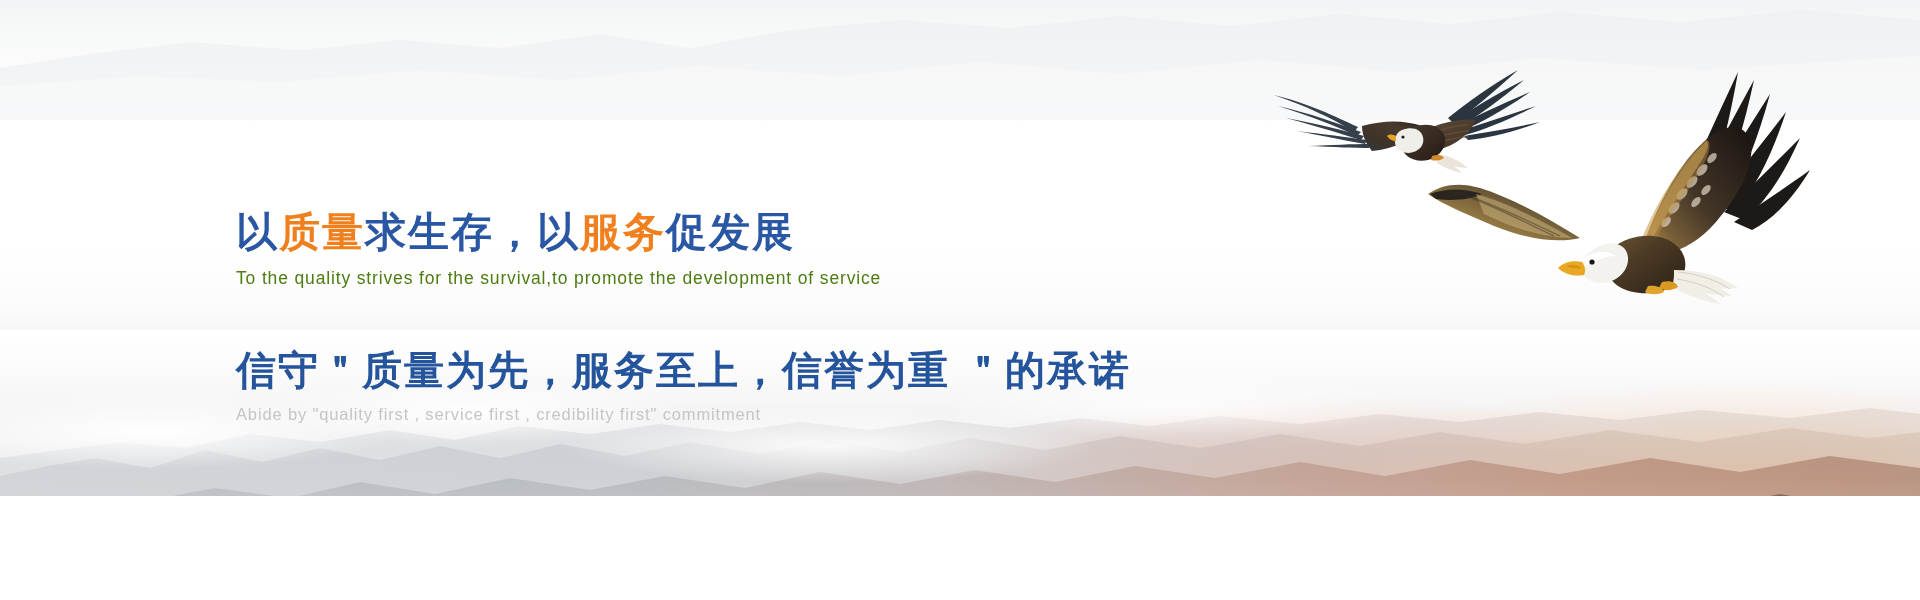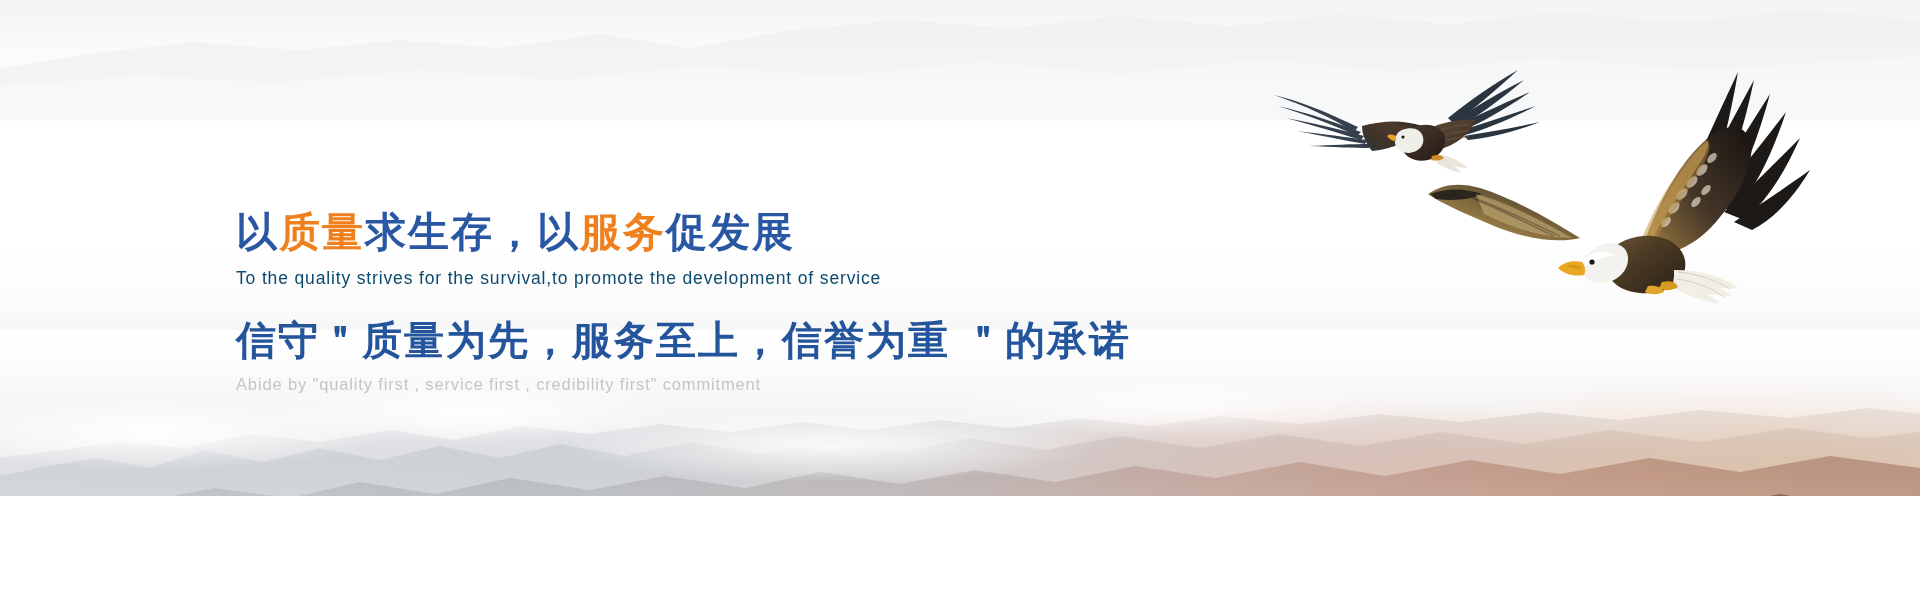--- a/index.html
+++ b/index.html
@@ -76,24 +76,24 @@
     position:absolute;left:236px;top:212px;width:1000px;
   }
   .headline-1{
     font-size:41px;line-height:1;letter-spacing:2px;font-weight:700;
     color:#2a57a4;white-space:nowrap;
   }
   .headline-1 .hl{color:#f0801e;}
   .sub-1{
     margin-top:15px;
     font-size:17.5px;letter-spacing:.85px;
-    color:#0c4a6e;font-weight:400;white-space:nowrap;
+    color:#4d7c0f;font-weight:400;white-space:nowrap;
   }
   .headline-2{
-    margin-top:31px;
+    margin-top:61px;
     font-size:40px;line-height:1;letter-spacing:2px;font-weight:700;
     color:#24559c;white-space:nowrap;
   }
   .sub-2{
     margin-top:15px;
     font-size:16.5px;letter-spacing:.85px;
     color:#c3c5c7;font-weight:400;white-space:nowrap;
   }
 
   

